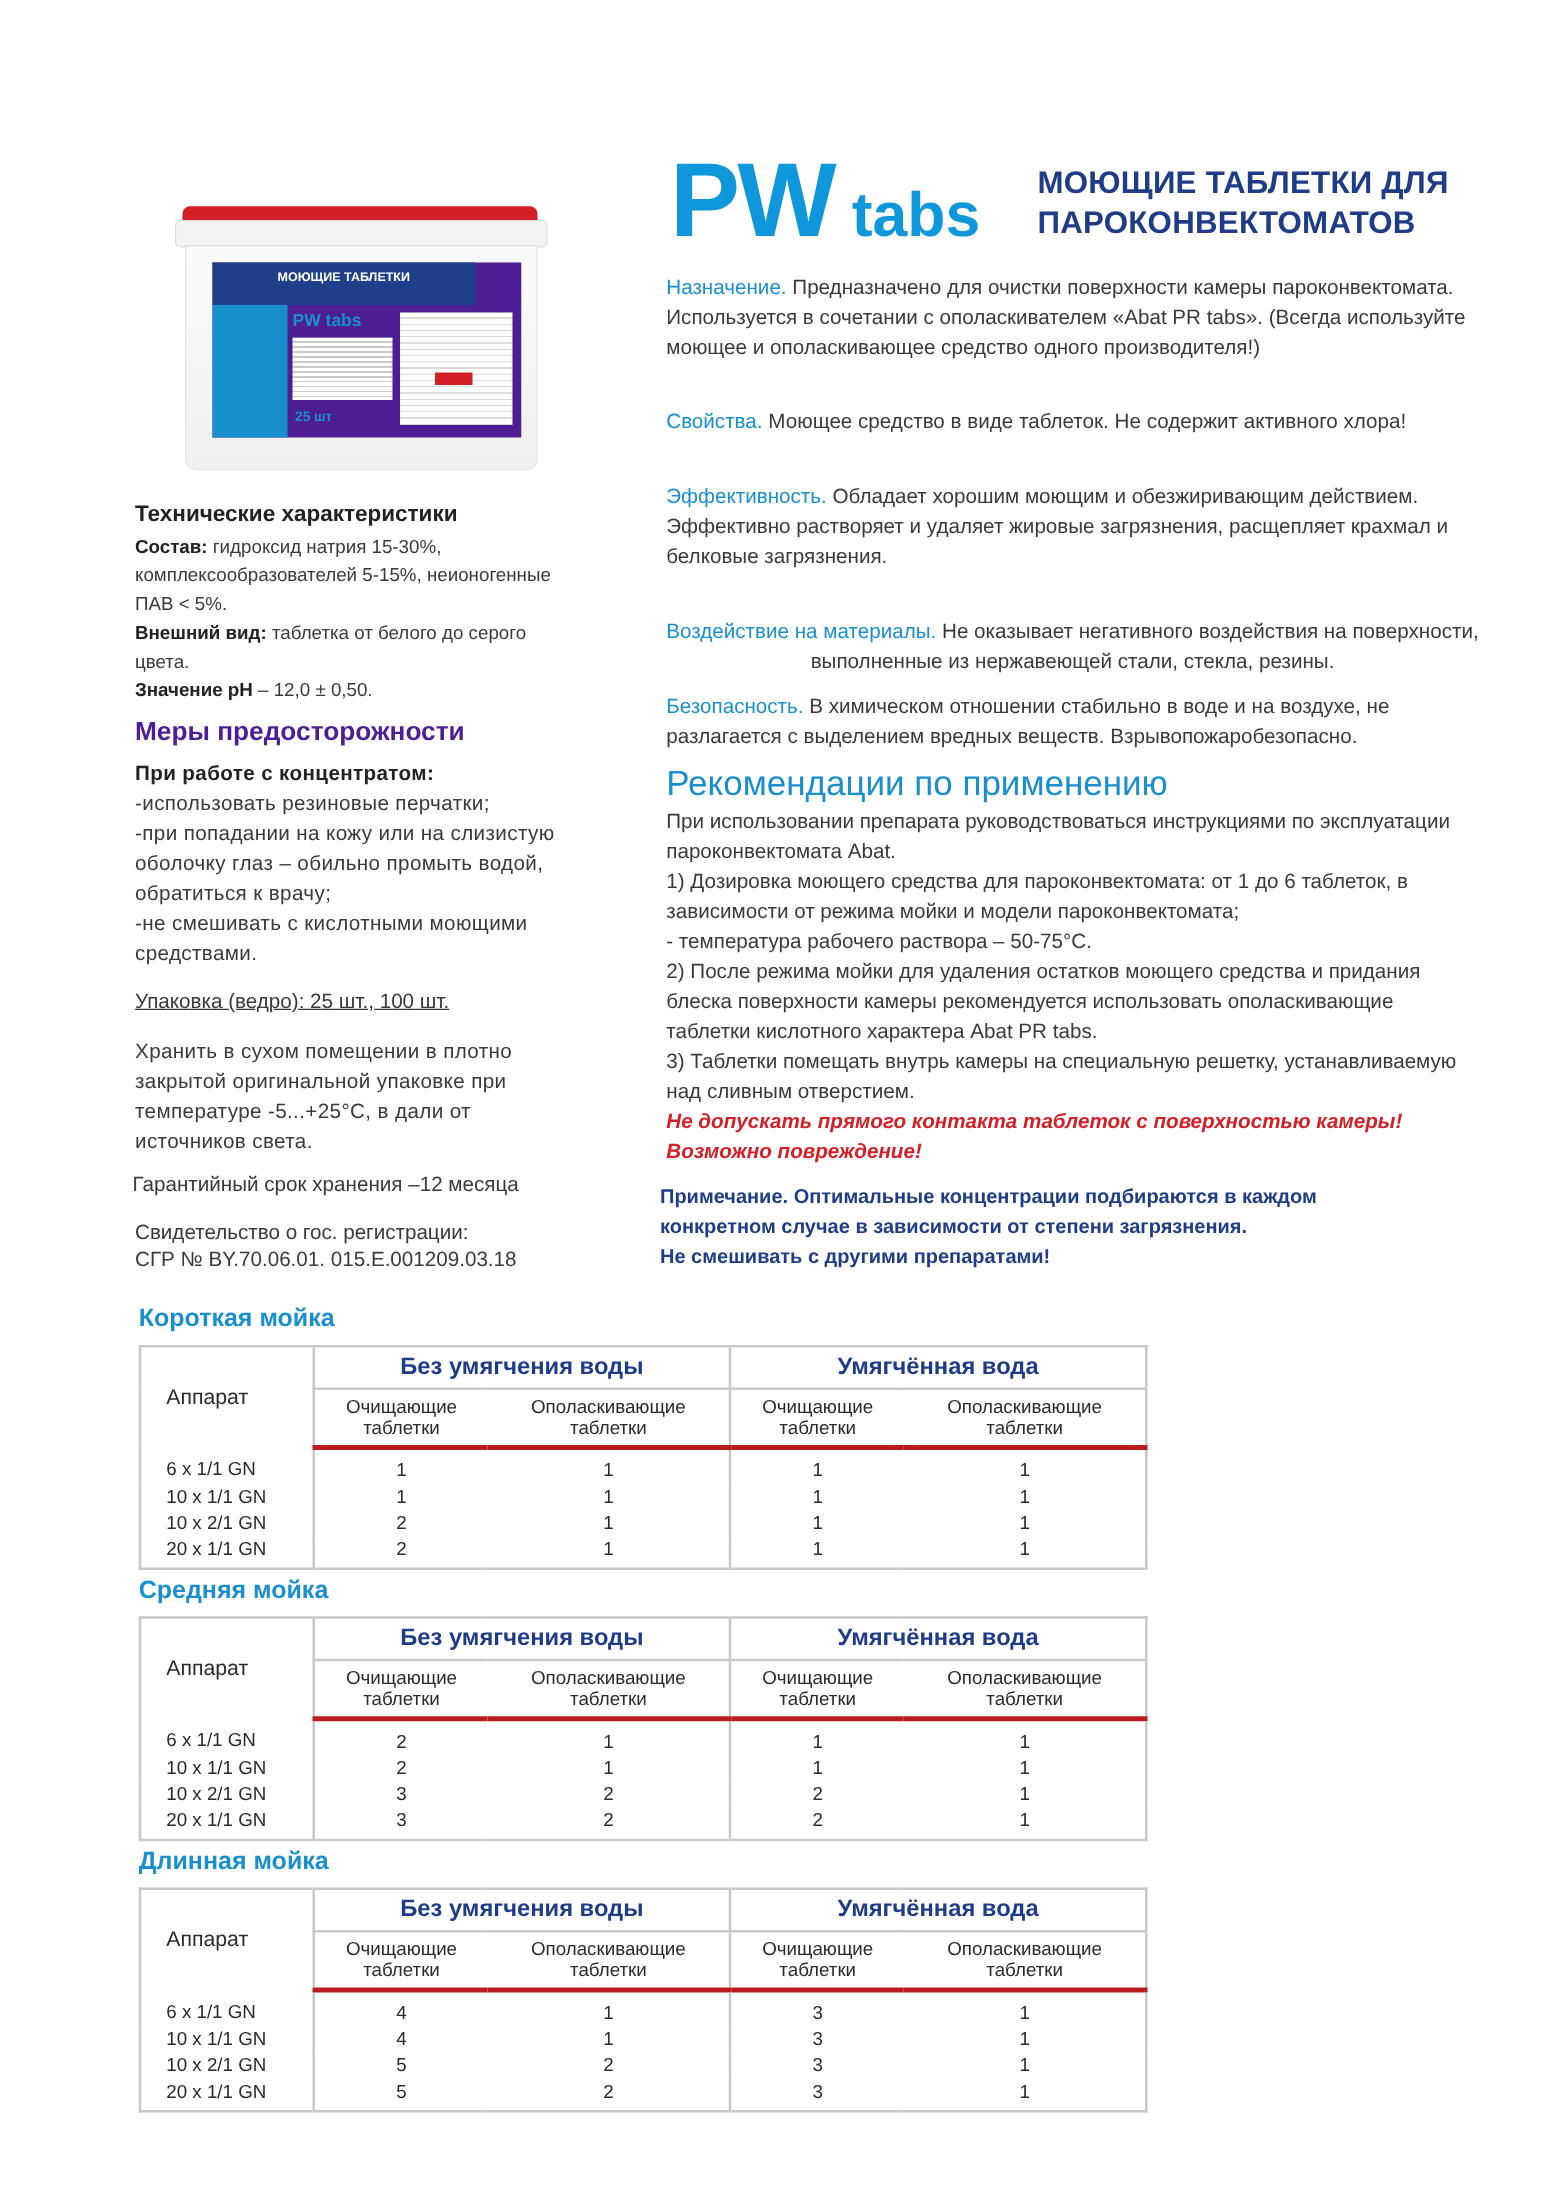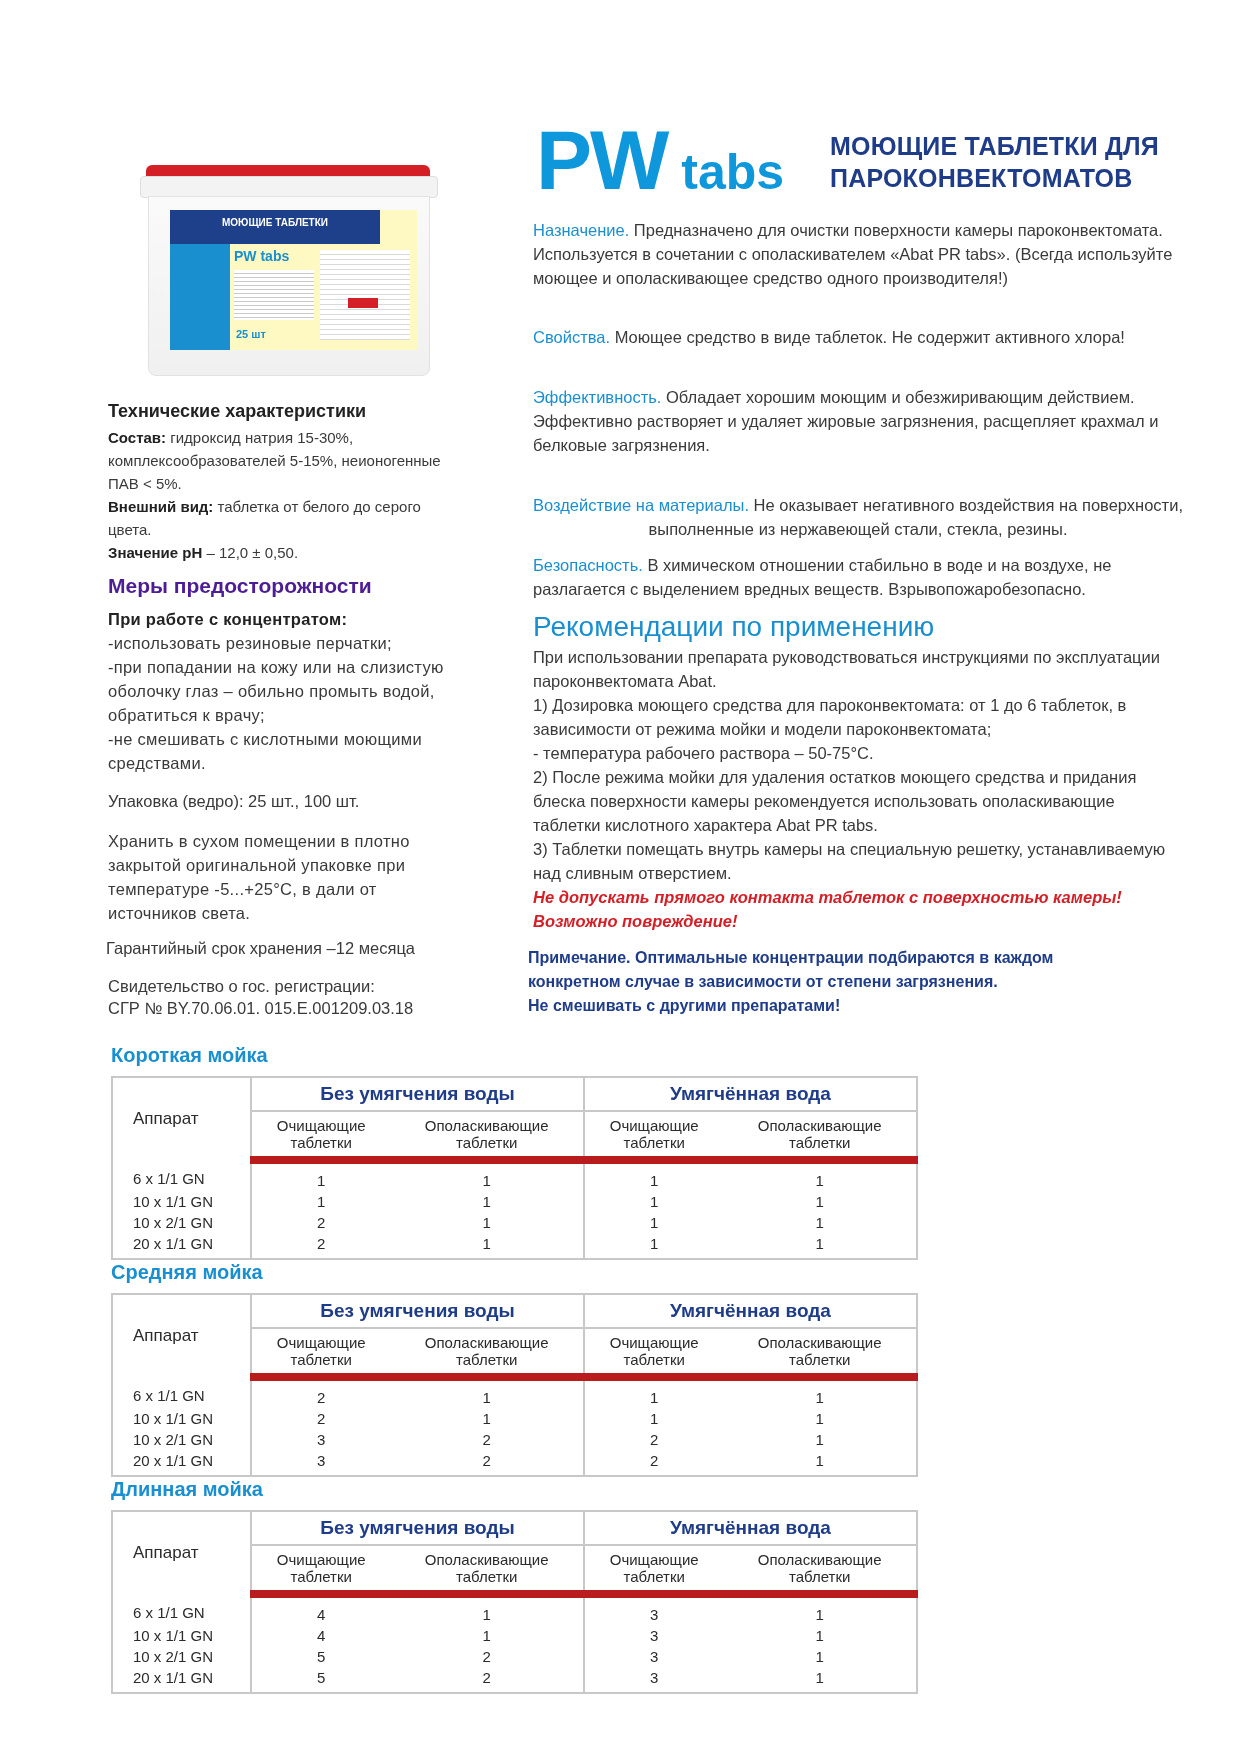--- a/index.html
+++ b/index.html
@@ -12,41 +12,41 @@
   .brand .pw { font-size:84px; letter-spacing:-2px; }
   .brand .tabs { font-size:50px; margin-left:14px; }
   .doc-title { left:830px; top:130px; width:360px; font-size:25px; font-weight:bold;
                color:#1f3c88; line-height:32px; letter-spacing:0.2px; }
 
   
   .bucket { left:140px; top:160px; width:300px; height:225px; }
   .lid { position:absolute; left:6px; top:5px; width:284px; height:14px; background:#d51f26; border-radius:6px 6px 2px 2px; }
   .lid-rim { position:absolute; left:0; top:16px; width:296px; height:20px; background:#f3f3f3; border:1px solid #dedede; border-radius:4px; }
   .body { position:absolute; left:8px; top:36px; width:280px; height:178px; background:linear-gradient(#fafafa,#f0f0f0); border:1px solid #e2e2e2; border-radius:0 0 8px 8px; }
-  .label { position:absolute; left:30px; top:50px; width:247px; height:140px; background:#fef9c3; }
+  .label { position:absolute; left:30px; top:50px; width:247px; height:140px; background:#4c1d95; }
   .label-top { position:absolute; left:0; top:0; width:210px; height:34px; background:#1e3f8a; color:#fff;
                font-size:10px; font-weight:bold; text-align:center; line-height:26px; }
   .label-left { position:absolute; left:0; top:34px; width:60px; height:106px; background:#1a8fd0; }
   .label-pw { position:absolute; left:64px; top:38px; color:#1a8fd0; font-weight:bold; font-size:14px; }
   .label-25 { position:absolute; left:66px; top:118px; color:#1a8fd0; font-weight:bold; font-size:11px; }
   .label-lines { position:absolute; left:64px; top:60px; width:80px; height:50px;
                  background:repeating-linear-gradient(#fff 0 3px, #c9c9c9 3px 4px); }
   .label-right { position:absolute; left:150px; top:40px; width:90px; height:90px;
                  background:repeating-linear-gradient(#fff 0 4px, #d9d9d9 4px 5px); }
   .label-logo { position:absolute; left:178px; top:88px; width:30px; height:10px; background:#d51f26; }
 
   
   .lcol { left:108px; width:360px; font-size:15.5px; line-height:22px; color:#3a3a3a; }
   .tech-h { top:400px; font-size:18px; font-weight:bold; color:#222; }
   .tech { top:426px; font-size:15px; line-height:23px; }
   .tech b { color:#222; }
   .prec-h { top:575px; font-size:21px; font-weight:bold; color:#4c1d95; }
   .prec { top:607px; font-size:16.5px; line-height:24px; letter-spacing:0.3px; }
   .prec .sub { font-weight:bold; color:#222; }
-  .pack { top:790px; font-size:16.5px; }
+  .pack { top:790px; font-size:16.5px;text-decoration:underline; }
   .store { top:829px; font-size:16.5px; line-height:24px; letter-spacing:0.3px; }
   .warranty { top:937px; font-size:16.5px; left:106px; }
   .cert { top:975px; font-size:16.5px; line-height:22px; }
 
   
   .rcol { left:533px; width:650px; font-size:16.5px; line-height:24px; color:#3a3a3a; }
   .rcol .k { color:#1a8fd0; }
   .p1 { top:218px; }
   .p2 { top:325px; }
   .p3 { top:385px; }
@@ -59,21 +59,21 @@
 
   
   .sec-h { left:111px; font-size:20px; font-weight:bold; color:#1a8fd0; }
   table.mt { position:absolute; left:111px; width:807px; border-collapse:collapse;
              font-size:15px; color:#2b2b2b; }
   table.mt th, table.mt td { padding:0; text-align:center; }
   table.mt { border:2px solid #c8c8c8; }
   .c-app { width:117px; text-align:left !important; padding-left:20px !important; font-weight:normal; font-size:17px; vertical-align:middle; border-right:2px solid #c8c8c8; }
   .grp { height:32px; font-size:19px; color:#1f3c88; font-weight:bold; border-bottom:2px solid #c8c8c8; }
   .grp.g1 { border-right:2px solid #c8c8c8; }
-  .subh { height:44px; font-size:15px; font-weight:normal; line-height:17px; border-bottom:8px solid #b91c1c; }
+  .subh { height:44px; font-size:15px; font-weight:normal; line-height:17px; border-bottom:4px solid #b91c1c; }
   .subh.b { border-right:2px solid #c8c8c8; }
   td.app { text-align:left !important; padding-left:20px !important; border-right:2px solid #c8c8c8; }
   td.b { border-right:2px solid #c8c8c8; }
   tr.r td { height:21px; font-size:15px; }
   tr.first td { padding-top:6px; }
   tr.last td { padding-bottom:4px; }
 </style>
 </head>
 <body>
 

